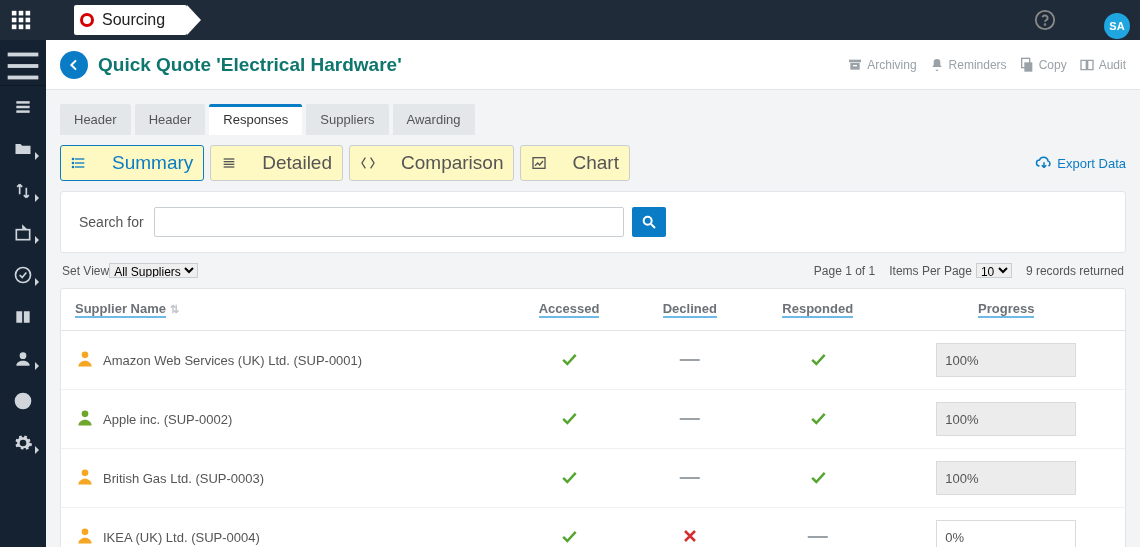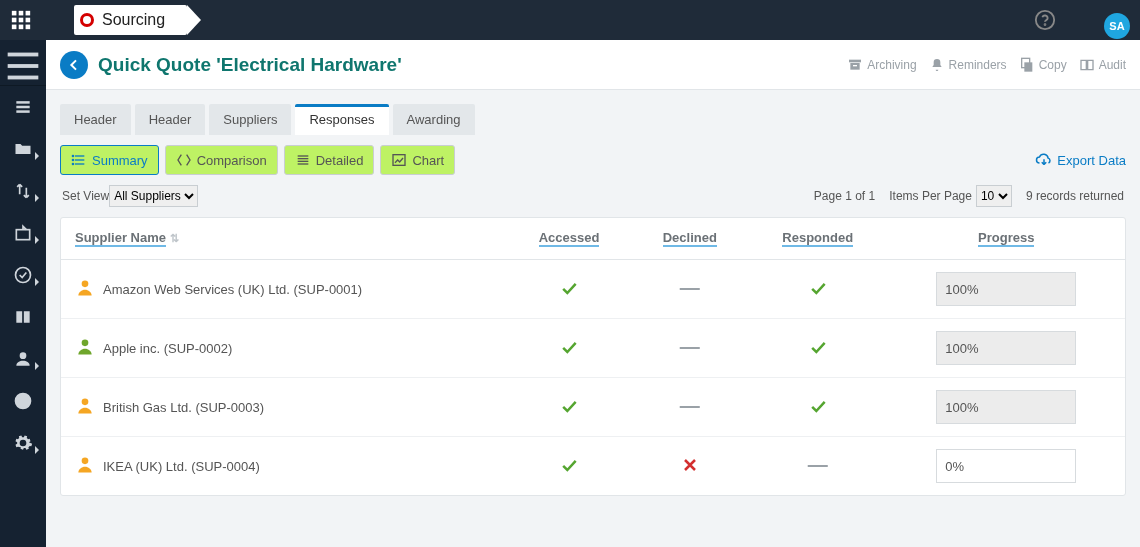--- a/index.html
+++ b/index.html
@@ -37,37 +37,37 @@
   
   .main { padding: 14px; }
 
   
   .tabs { display:flex; gap:4px; margin-bottom: 10px;}
   .tab { padding:8px 14px; background:#e3e7ea; color:#555; font-size:13px; cursor:pointer; border-top-left-radius:2px;border-top-right-radius:2px;}
   .tab.active { background:#fff; border-top:3px solid #0a7cc5; padding-top:5px; color:#333;}
 
   
   .view-row { display:flex; align-items:center; margin-bottom:10px;}
-  .view-btn { display:flex; align-items:center; padding:6px 10px; border:1px solid #c9ced2; background:#bef264; color:#555; font-size:13px; margin-right:6px; border-radius:3px; cursor:pointer;}
+  .view-btn { display:flex; align-items:center; padding:6px 10px; border:1px solid #c9ced2; background:#fef9c3; color:#555; font-size:19px; margin-right:6px; border-radius:3px; cursor:pointer;gap:20px;}
   .view-btn.active { border-color:#0a7cc5; color:#0a7cc5;}
   .view-btn svg{width:16px;height:16px;margin-right:5px;}
   .export-link{margin-left:auto; color:#0a7cc5; display:flex;align-items:center;cursor:pointer;font-size:13px;}
   .export-link svg{width:18px;height:18px;margin-right:4px;}
 
   
   .panel { background:#fff; border:1px solid #e1e5e8; border-radius:3px;}
   .search-panel { padding:15px 18px; display:flex; align-items:center;}
   .search-label{font-size:14px;color:#555;margin-right:10px;}
   .search-input{width:470px;height:30px;border:1px solid #c9ced2;border-radius:2px;padding:0 8px;font-size:13px;}
   .search-go{width:34px;height:30px;background:#0a7cc5;border:none;border-radius:2px;margin-left:8px;display:flex;align-items:center;justify-content:center;cursor:pointer;}
   .search-go svg{width:16px;height:16px;color:#fff;}
 
   
   .mid-row{display:flex;align-items:center;margin:10px 2px;font-size:12px;color:#555;}
-  .mid-row select{font-size:12px;border:1px solid #c9ced2;height:22px;}
+  .mid-row select{font-size:12px;border:1px solid #c9ced2;height:15px;}
   .mid-label{}
   .mid-spacer{flex:1;}
   .page-txt{margin-right:14px;}
   .ipp-label{margin-right:4px;}
   .records-txt{margin-left:14px;}
 
   
   .table-panel{padding:0;}
   table{width:100%;border-collapse:collapse;}
   thead th{padding:12px 14px;text-align:center;color:#6b7176;font-weight:600;font-size:13px;border-bottom:1px solid #e1e5e8;}
@@ -222,68 +222,78 @@
           </svg>
         <span>Audit</span>
       </div>
     </div>
 
     <div class="main">
 
       <div class="tabs">
         <div class="tab">Header</div>
         <div class="tab">Header</div>
+        <div class="tab active">Responses</div>
         <div class="tab">Suppliers</div>
-        <div class="tab active">Responses</div>
         <div class="tab">Awarding</div>
       </div>
 
       <div class="view-row">
         <div class="view-btn active">
           <svg viewBox="0 0 24 24" stroke="currentColor" stroke-width="2" fill="none">
               <line x1="6" y1="6" x2="20" y2="6"></line>
               <line x1="6" y1="12" x2="20" y2="12"></line>
               <line x1="6" y1="18" x2="20" y2="18"></line>
               <circle cx="3" cy="6" r="1" fill="currentColor"></circle>
               <circle cx="3" cy="12" r="1" fill="currentColor"></circle>
               <circle cx="3" cy="18" r="1" fill="currentColor"></circle>
             </svg>
           <span>Summary</span>
         </div>
         <div class="view-btn">
           <svg viewBox="0 0 24 24" stroke="currentColor" stroke-width="2" fill="none">
-              <path d="M8 4l-5 8 5 8M16 4l5 8-5 8"></path>
-            </svg>
-          <span>Comparison</span>
-        </div>
-        <div class="view-btn">
-          <svg viewBox="0 0 24 24" stroke="currentColor" stroke-width="2" fill="none">
               <line x1="4" y1="6" x2="20" y2="6"></line>
               <line x1="4" y1="10" x2="20" y2="10"></line>
               <line x1="4" y1="14" x2="20" y2="14"></line>
               <line x1="4" y1="18" x2="20" y2="18"></line>
             </svg>
           <span>Detailed</span>
+        </div>
+        <div class="view-btn">
+          <svg viewBox="0 0 24 24" stroke="currentColor" stroke-width="2" fill="none">
+              <path d="M8 4l-5 8 5 8M16 4l5 8-5 8"></path>
+            </svg>
+          <span>Comparison</span>
         </div>
         <div class="view-btn">
           <svg viewBox="0 0 24 24" stroke="currentColor" stroke-width="2" fill="none">
               <rect x="3" y="4" width="18" height="16"></rect>
               <path d="M6 16l4-4 3 3 5-6"></path>
             </svg>
           <span>Chart</span>
         </div>
         <div class="export-link">
           <svg viewBox="0 0 24 24" fill="none" stroke="currentColor" stroke-width="2">
               <path d="M6 16a4 4 0 010-8 6 6 0 0111.5 1.5A3.5 3.5 0 0118 16"></path>
               <path d="M12 11v7m0 0l-3-3m3 3l3-3"></path>
             </svg>
           <span>Export Data</span>
         </div>
       </div>
 
+      <div class="panel search-panel">
+        <span class="search-label">Search for</span>
+        <input class="search-input" type="text" value="" style="">
+        <button class="search-go">
+          <svg viewBox="0 0 24 24" fill="none" stroke="currentColor" stroke-width="3">
+              <circle cx="10" cy="10" r="6"></circle>
+              <line x1="15" y1="15" x2="21" y2="21"></line>
+            </svg>
+        </button>
+      </div>
 
       <div class="mid-row">
         <span class="mid-label">Set View</span>
         <select>
           <option>All Suppliers</option>
         </select>
         <div class="mid-spacer"></div>
         <span class="page-txt">Page 1 of 1</span>
         <span class="ipp-label">Items Per Page</span>
         <select>

